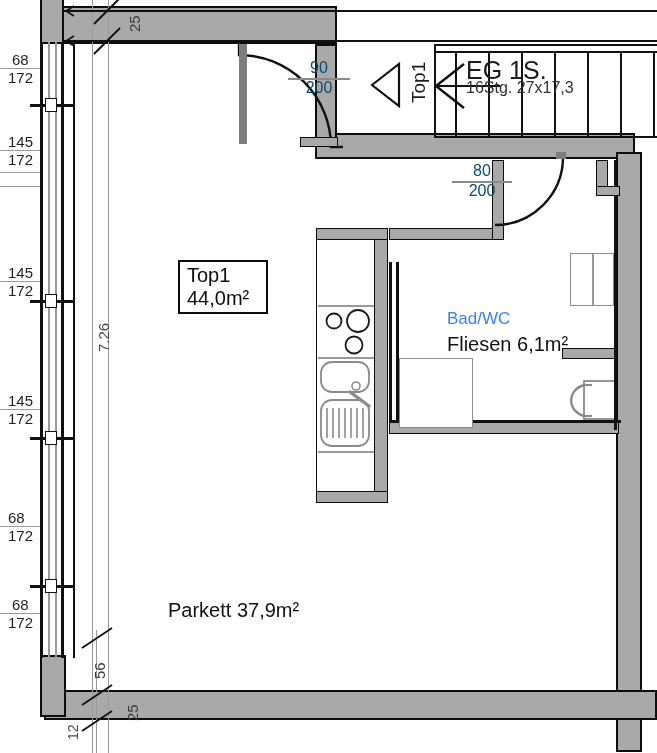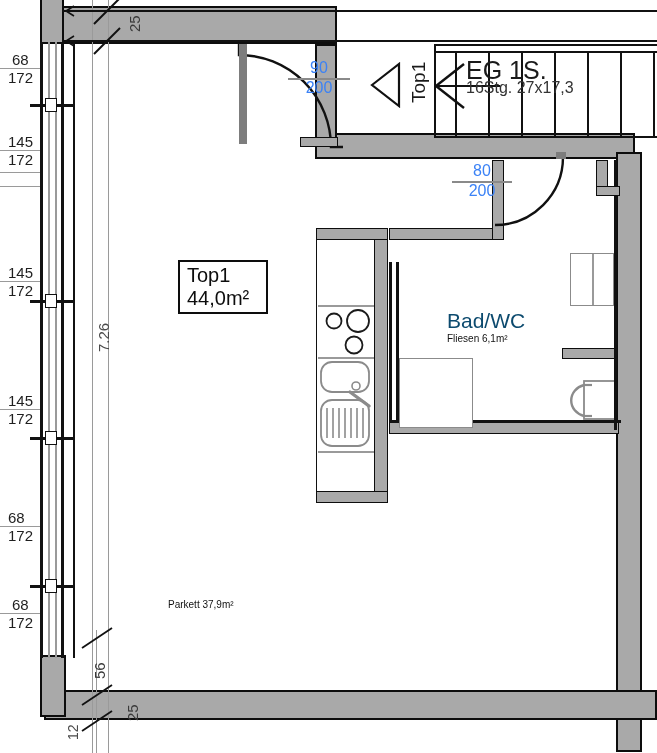--- a/index.html
+++ b/index.html
@@ -16,25 +16,25 @@
   .hair{position:absolute;background:#9a9a9a;}
   .glass{position:absolute;border:1.6px solid #111;box-sizing:border-box;background:#fff;}
   .fix{position:absolute;border:1.6px solid #8b8b8b;box-sizing:border-box;background:#fff;}
   .fixdk{position:absolute;border:1.6px solid #111;box-sizing:border-box;background:#fff;}
 
   
   .txt{position:absolute;white-space:nowrap;line-height:1;}
   .dim{font-size:15px;color:#1f1f1f;}
   .dim-sm{font-size:14px;color:#2a2a2a;}
   .rot90{transform:rotate(-90deg);transform-origin:0 0;}
-  .room-name{font-size:21px;color:#0c4a6e;}
-  .room-sub{font-size:10px;color:#121212;}
+  .room-name{font-size:17px;color:#3b82f6;}
+  .room-sub{font-size:20px;color:#121212;}
 
   
-  .frac{position:absolute;text-align:center;line-height:1.05;font-size:16px;color:#3b82f6;}
+  .frac{position:absolute;text-align:center;line-height:1.05;font-size:16px;color:#0c4a6e;}
   .frac .num{display:block;}
   .frac .bar{display:block;height:2px;background:#8a8a8a;margin:1px 0 0 0;}
   .frac .den{display:block;}
 
   
   .tagbox{position:absolute;border:2.5px solid #0d0d0d;background:#fff;box-sizing:border-box;
           display:flex;flex-direction:column;justify-content:center;padding-left:7px;}
   .tagbox .l1{font-size:20px;line-height:1.15;color:#0d0d0d;}
   .tagbox .l2{font-size:20px;line-height:1.15;color:#0d0d0d;}
 

